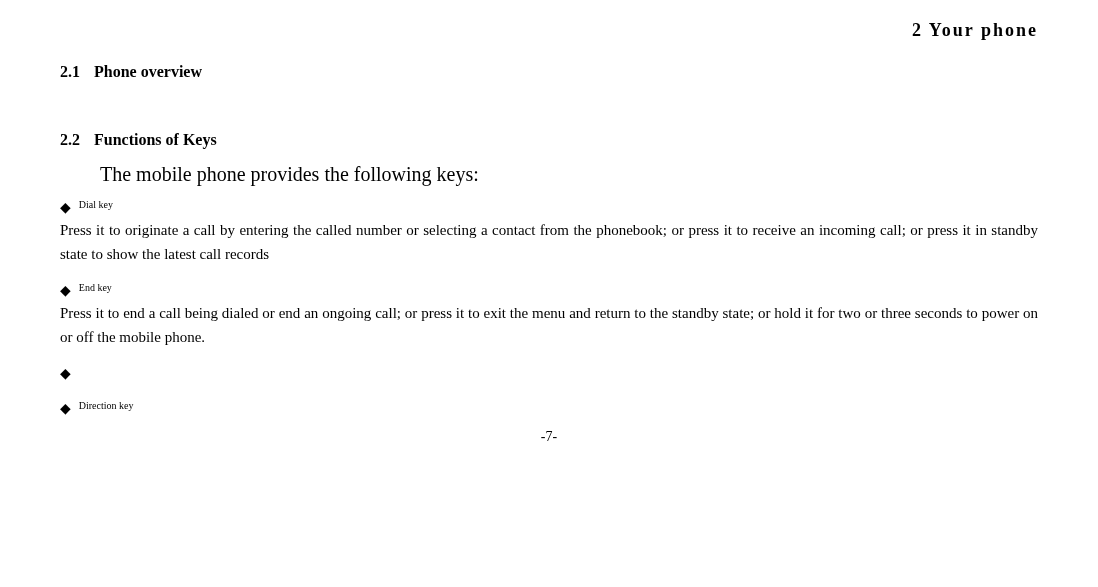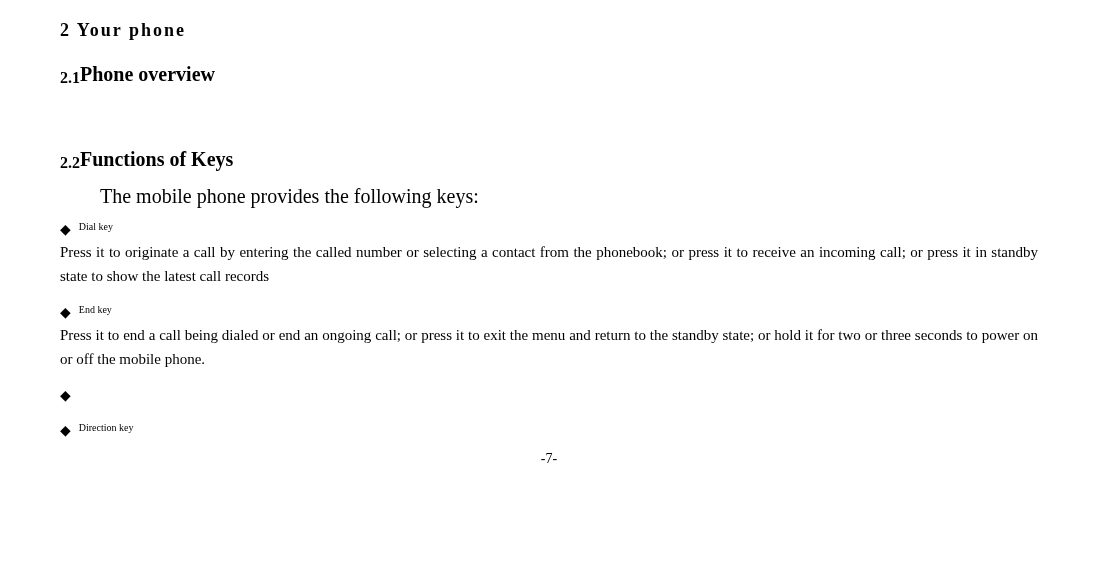--- a/index.html
+++ b/index.html
@@ -13,29 +13,29 @@
       font-family: "Times New Roman", Times, serif;
       font-size: 15px;
       color: #000000;
       width: 1098px;
       height: 587px;
       overflow: hidden;
       padding: 20px 60px 20px 60px;
     }
 
     .page-title {
-      text-align: left;
+      text-align: right;
       font-size: 18px;
       font-weight: bold;
       margin-bottom: 22px;
       letter-spacing: 2px;
     }
 
     .section-heading {
-      font-size: 20px;
+      font-size: 16px;
       font-weight: bold;
       margin-bottom: 6px;
     }
 
     .section-number {
       font-size: 16px;
       font-weight: bold;
     }
 
     .section-intro {
@@ -85,23 +85,23 @@
     }
 
     .page-footer {
       text-align: center;
       margin-top: 10px;
       font-size: 14px;
     }
 
     .section-row {
       display: flex;
-      align-items: center;
+      align-items: flex-start;
+      gap: 14px;
       margin-bottom: 4px;
-      margin-top: 12px;
     }
   </style>
 </head>
 <body>
 
 <div class="page-title">2   Your  phone</div>
 
 <div class="section-row">
   <span class="section-number">2.1</span>
   <span class="section-heading">Phone overview</span>

